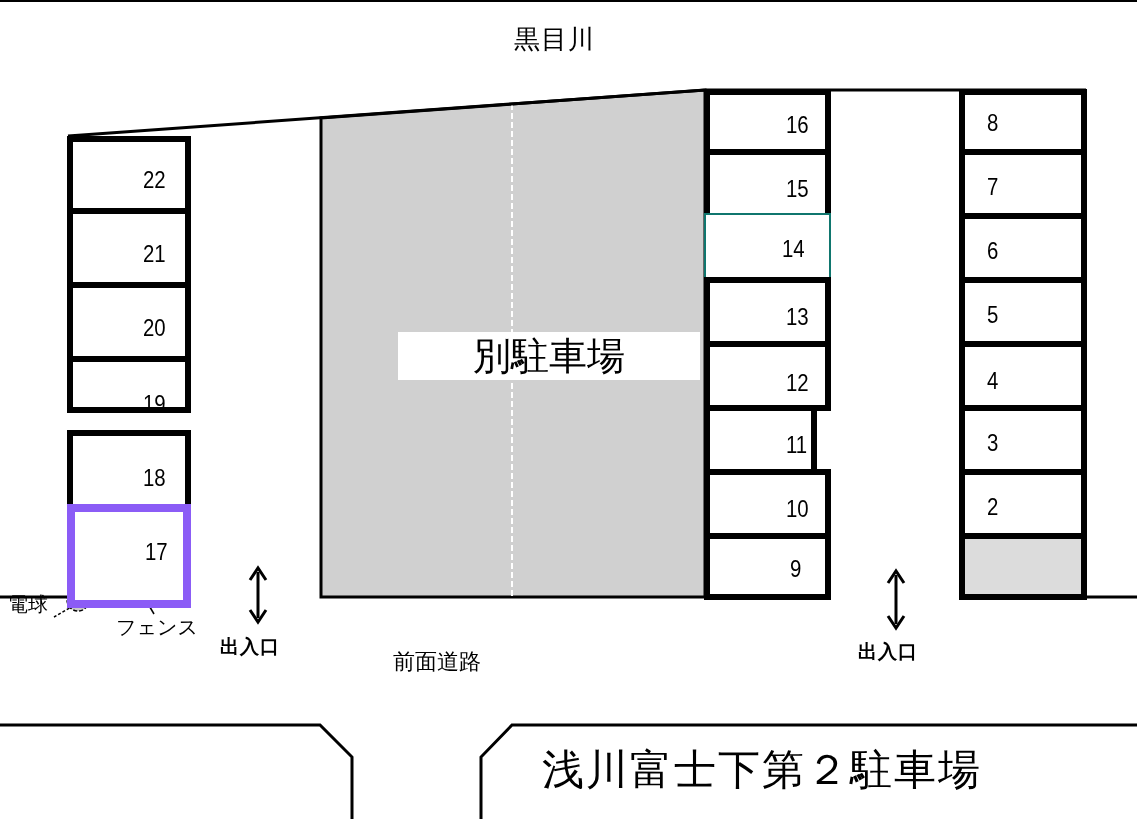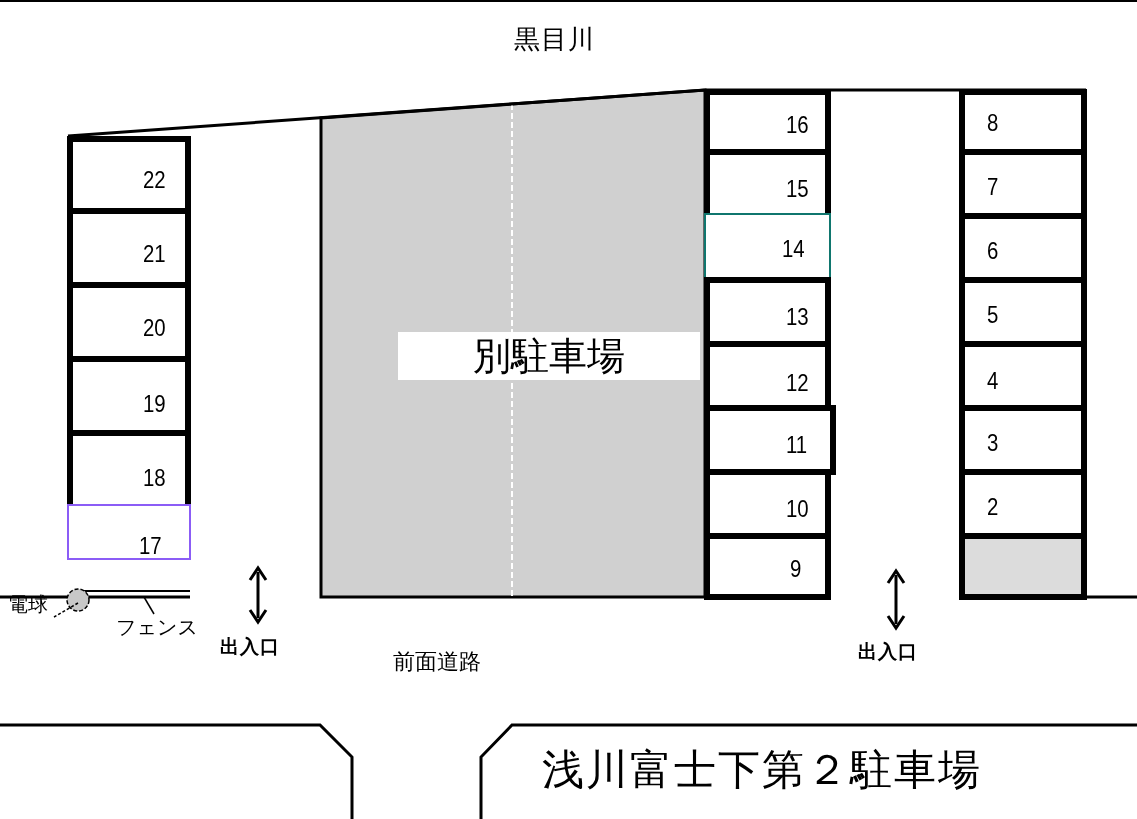--- a/index.html
+++ b/index.html
@@ -61,48 +61,48 @@
 <div>
   <div class="stall" style="left:67px;top:136px;width:124px;height:78px;border:6px solid #000;">
     <span class="stall-num" style="left:70px;top:24px;">22</span>
   </div>
   <div class="stall" style="left:67px;top:208px;width:124px;height:80px;border:6px solid #000;">
     <span class="stall-num" style="left:70px;top:26px;">21</span>
   </div>
   <div class="stall" style="left:67px;top:282px;width:124px;height:80px;border:6px solid #000;">
     <span class="stall-num" style="left:70px;top:26px;">20</span>
   </div>
-  <div class="stall" style="left:67px;top:356px;width:124px;height:80px;border:6px solid #000;">
+  <div class="stall" style="left:67px;top:356px;width:124px;height:57px;border:6px solid #000;">
     <span class="stall-num" style="left:70px;top:28px;">19</span>
   </div>
   <div class="stall" style="left:67px;top:430px;width:124px;height:80px;border:6px solid #000;padding-left:48px;">
     <span class="stall-num" style="left:70px;top:28px;">18</span>
   </div>
-  <div class="stall" style="left:67px;top:504px;width:124px;height:56px;border:2px solid #8b5cf6;">
+  <div class="stall" style="left:67px;top:504px;width:124px;height:104px;border:8px solid #8b5cf6;">
     <span class="stall-num" style="left:70px;top:26px;">17</span>
   </div>
 </div>
 
 <div>
   <div class="stall" style="left:704px;top:89px;width:127px;height:78px;border:6px solid #000;">
     <span class="stall-num" style="left:76px;top:16px;">16</span>
   </div>
   <div class="stall" style="left:704px;top:149px;width:127px;height:70px;border:6px solid #000;">
     <span class="stall-num" style="left:76px;top:20px;">15</span>
   </div>
   <div class="stall" style="left:704px;top:213px;width:127px;height:70px;border:2px solid #0f766e;">
     <span class="stall-num" style="left:76px;top:20px;">14</span>
   </div>
   <div class="stall" style="left:704px;top:277px;width:127px;height:70px;border:6px solid #000;">
     <span class="stall-num" style="left:76px;top:20px;">13</span>
   </div>
   <div class="stall" style="left:704px;top:341px;width:127px;height:70px;border:6px solid #000;">
     <span class="stall-num" style="left:76px;top:22px;">12</span>
   </div>
-  <div class="stall" style="left:704px;top:405px;width:132px;height:70px;border:6px solid #000;">
+  <div class="stall" style="left:704px;top:405px;width:113px;height:70px;border:6px solid #000;">
     <span class="stall-num" style="left:76px;top:20px;">11</span>
   </div>
   <div class="stall" style="left:704px;top:469px;width:127px;height:70px;border:6px solid #000;">
     <span class="stall-num" style="left:76px;top:20px;">10</span>
   </div>
   <div class="stall" style="left:704px;top:533px;width:127px;height:67px;border:6px solid #000;">
     <span class="stall-num" style="left:80px;top:16px;">9</span>
   </div>
 </div>
 

